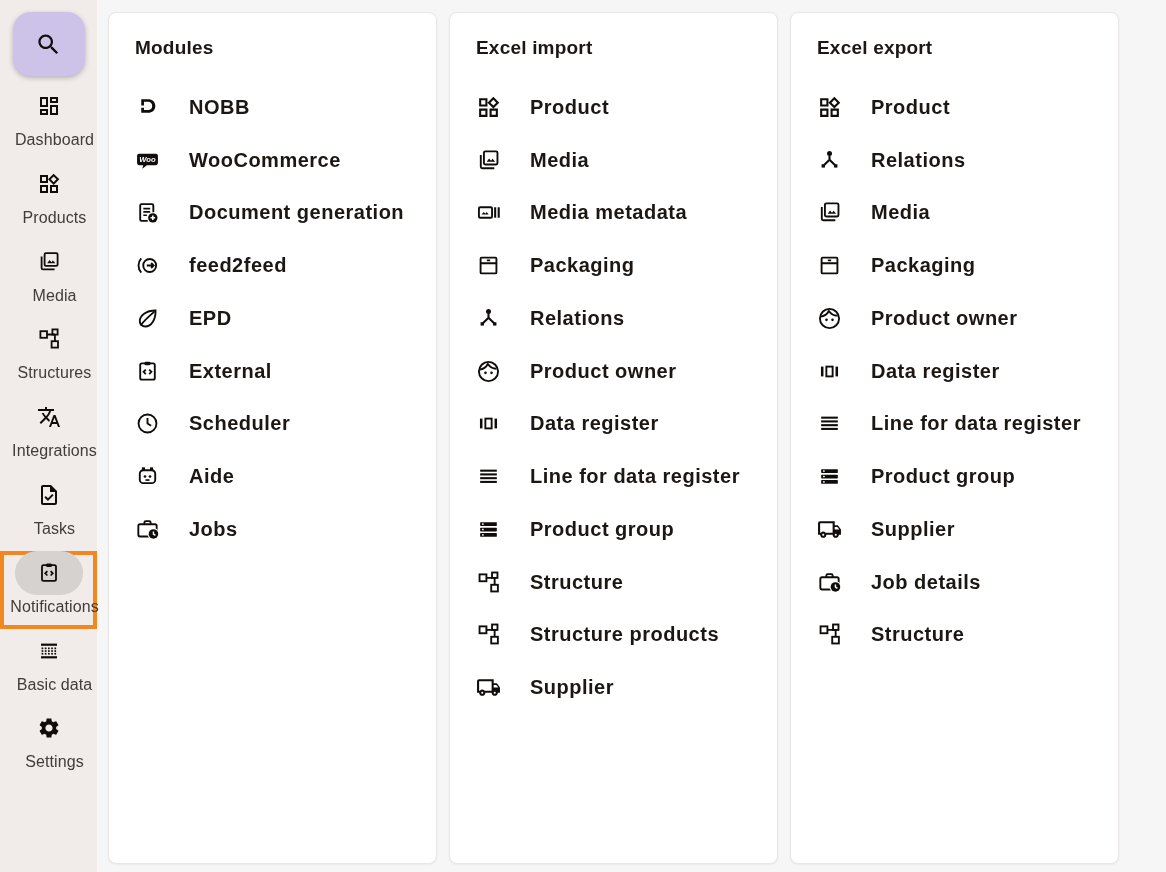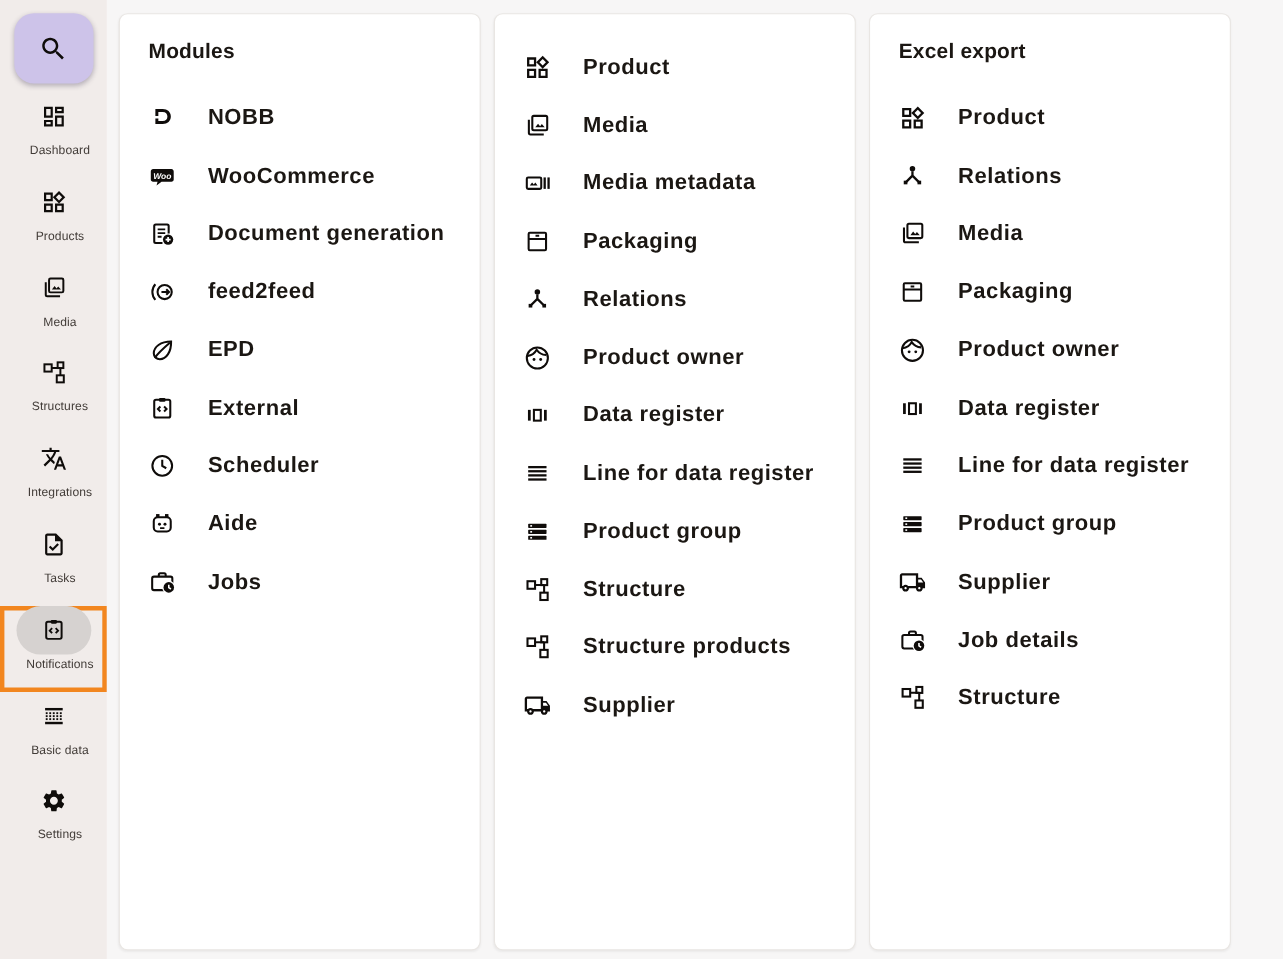--- a/index.html
+++ b/index.html
@@ -33,21 +33,21 @@
     cursor: pointer;
   }
   .side-pill {
     width: 68px; height: 44px; border-radius: 22px;
     display: flex; align-items: center; justify-content: center;
   }
   .side-item.active { box-shadow: inset 0 0 0 4px var(--accent-orange, #F2861F); }
   .side-item.active .side-pill { background: var(--active-pill-bg, #D6D2D0); }
   .side-label {
     margin-top: 3px;
-    font-size: 11px; letter-spacing: .1px;
+    font-size: 16px; letter-spacing: .1px;
     color: var(--sidebar-text, #423C38);
     margin-left: 12px;
   }
   .icon { color: var(--icon-color, #0F0C0A); display: block; }
   .side-pill .icon { width: 24px; height: 24px; }
   
   .main {
     flex: 1;
     padding: 12px 0 0 11px;
     display: flex; gap: 12px; align-items: flex-start;
@@ -382,20 +382,21 @@
   </div>
         <div class="card-row">
     <svg class="icon row-icon">
             <use href="#briefcase-clock-icon"></use>
           </svg>
     <span class="row-label">Jobs</span>
   </div>
       </div>
   </section>
   <section class="card">
+    <h2 class="card-title">Excel import</h2>
     <div class="card-rows">
         <div class="card-row">
     <svg class="icon row-icon">
             <use href="#widgets-icon"></use>
           </svg>
     <span class="row-label">Product</span>
   </div>
         <div class="card-row">
     <svg class="icon row-icon">
             <use href="#media-stack-icon"></use>

